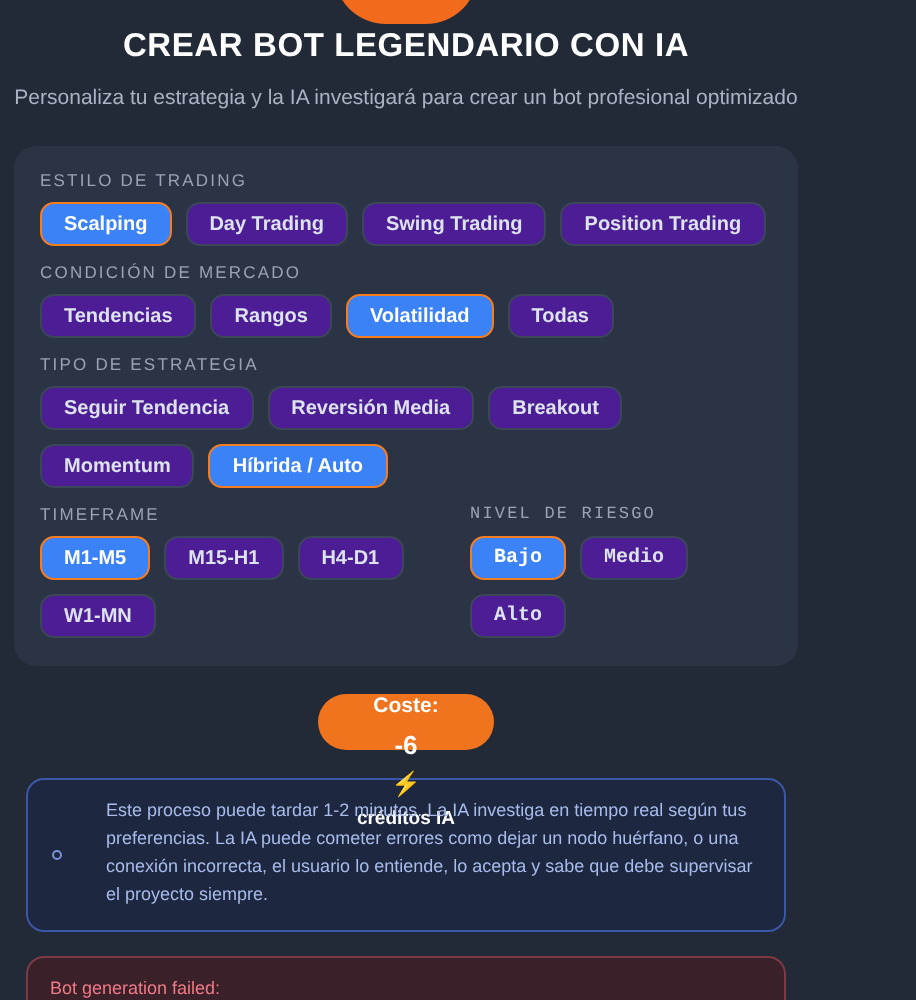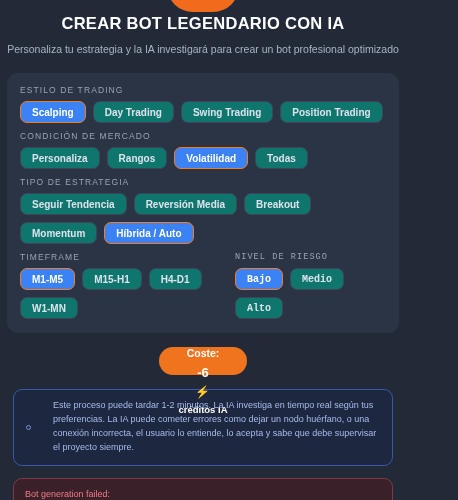--- a/index.html
+++ b/index.html
@@ -85,21 +85,21 @@
 
   .chip {
     display: inline-flex;
     align-items: center;
     justify-content: center;
     height: 22px;
     padding: 0 11px;
     border-radius: 7px;
     font-size: 10px;
     font-weight: bold;
-    background: #0f766e;
+    background: #4c1d95;
     border: 1px solid #3b4659;
     color: #dde3ed;
     white-space: nowrap;
     cursor: pointer;
   }
 
   .chip.active {
     background: #3b82f6;
     border-color: #f57c1f;
     color: #ffffff;
@@ -204,21 +204,21 @@
         <div class="chip active">Scalping</div>
         <div class="chip">Day Trading</div>
         <div class="chip">Swing Trading</div>
         <div class="chip">Position Trading</div>
       </div>
     </div>
 
     <div class="group">
       <div class="group-label">CONDICIÓN DE MERCADO</div>
       <div class="chips">
-        <div class="chip">Personaliza</div>
+        <div class="chip">Tendencias</div>
         <div class="chip">Rangos</div>
         <div class="chip active">Volatilidad</div>
         <div class="chip">Todas</div>
       </div>
     </div>
 
     <div class="group">
       <div class="group-label">TIPO DE ESTRATEGIA</div>
       <div class="chips">
         <div class="chip">Seguir Tendencia</div>

